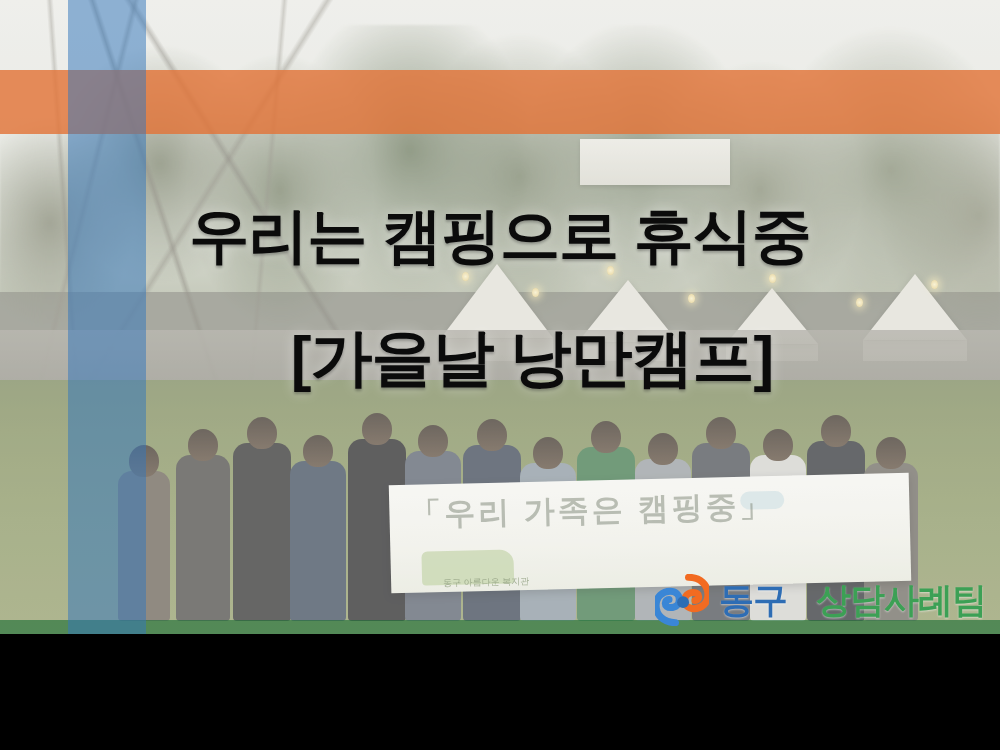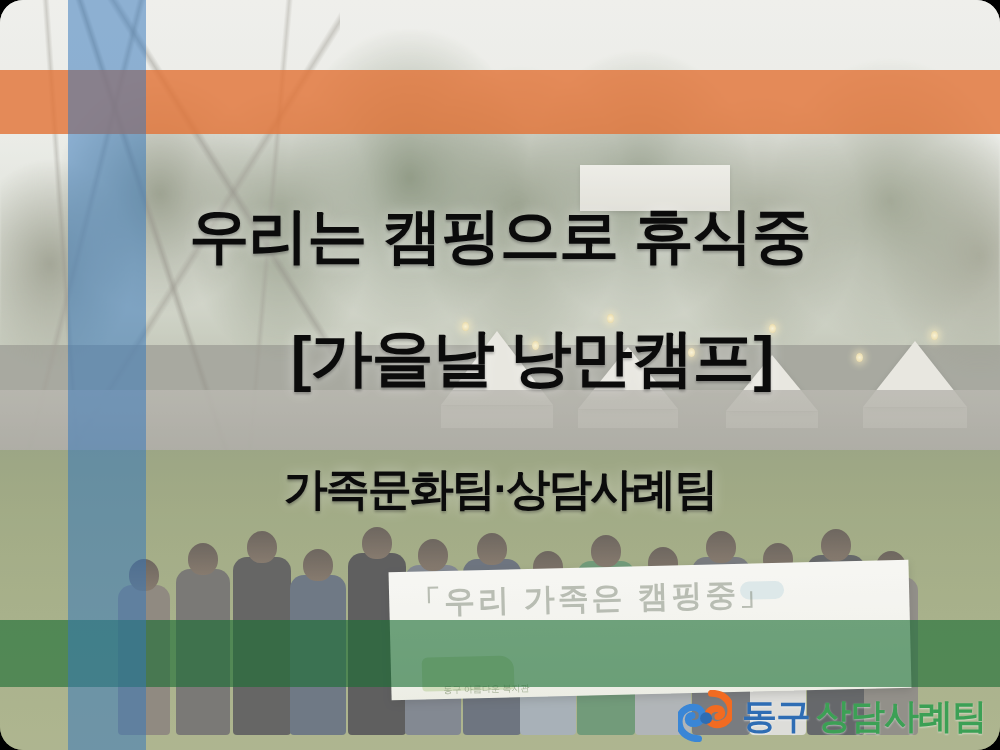--- a/index.html
+++ b/index.html
@@ -1,22 +1,21 @@
 <!DOCTYPE html>
 <html lang="ko"><head>
 <meta charset="utf-8">
 <title>우리는 캠핑으로 휴식중</title>
 <style>
   html,body{margin:0;padding:0;background:#000;}
   body{font-family:"Liberation Sans","DejaVu Sans",sans-serif;}
 
   #slide{
-    position:relative;width:1000px;height:750px;overflow:hidden;
+    position:relative;width:1000px;height:634px;overflow:hidden;
     background:#8d8f85;
-    border-radius:23px;
   }
 
   
   .photo{position:absolute;inset:0;overflow:hidden;}
 
   
   .sky{
     position:absolute;left:0;top:0;width:100%;height:46%;
     background:linear-gradient(180deg,#f2f2f0 0%,#eceeea 40%,#d8dcd2 75%,#b9bfae 100%);
   }
@@ -155,21 +154,21 @@
   .t-main2{top:316px;font-size:62px;padding-left:32px;}
   .t-sub{top:460px;font-size:44px;letter-spacing:-2px;}
 
   
   .logo{
     position:absolute;right:14px;bottom:8px;display:flex;align-items:center;gap:10px;
   }
   .logo-mark{width:54px;height:52px;flex:0 0 auto;}
   .logo-text{
     font-size:35px;font-weight:900;letter-spacing:-1px;white-space:nowrap;
-    display:flex;gap:6px;align-items:baseline;
+    display:flex;gap:29px;align-items:baseline;
     text-shadow:0 1px 2px rgba(255,255,255,.5);
   }
 </style>
 </head>
 <body>
 
 <div id="slide">
 
   <div class="photo">
     <div class="sky"></div>
@@ -237,21 +236,20 @@
     <div class="photo-wash"></div>
   </div>
 
   <div class="band-orange"></div>
   <div class="band-green"></div>
   <div class="band-blue"></div>
 
   <div class="titles">
     <div class="t-line t-main1">우리는 캠핑으로 휴식중</div>
     <div class="t-line t-main2">[가을날 낭만캠프]</div>
-    <div class="t-line t-sub">가족문화팀·상담사례팀</div>
   </div>
 
   <div class="logo">
     <svg class="logo-mark" viewBox="0 0 100 96">
       <path d="M62 6 C84 6 98 20 98 38 C98 54 86 64 72 64 C62 64 55 58 55 49 C55 40 62 34 71 34 C77 34 81 37 81 42 C81 46 78 49 74 49" fill="none" stroke="#F26B21" stroke-width="13" stroke-linecap="round"></path>
       <path d="M38 90 C16 90 2 76 2 58 C2 42 14 32 28 32 C38 32 45 38 45 47 C45 56 38 62 29 62 C23 62 19 59 19 54 C19 50 22 47 26 47" fill="none" stroke="#3A86D6" stroke-width="13" stroke-linecap="round"></path>
       <circle cx="52" cy="52" r="11" fill="#2E6DB4"></circle>
     </svg>
     <div class="logo-text">
       <span style="color:#2E6DB4">동구</span>

